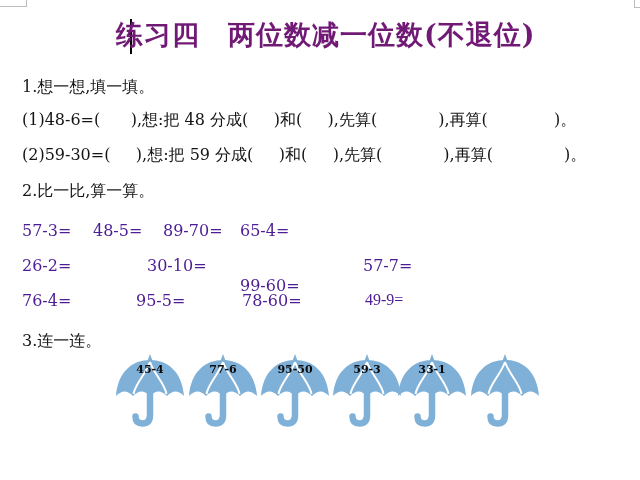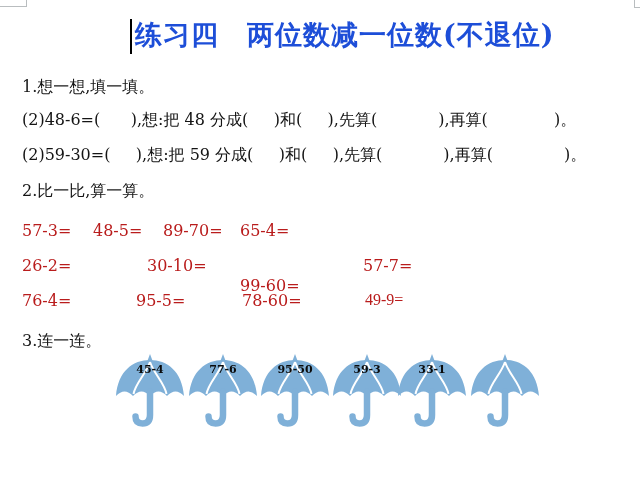--- a/index.html
+++ b/index.html
@@ -9,34 +9,34 @@
     color:#121212;overflow:hidden;
   }
   
   .cm{position:absolute;background:#b9bdbf;}
   .cm-tl-h{left:0;top:6px;width:27px;height:1px;}
   .cm-tl-v{left:26px;top:0;width:1px;height:7px;}
   .cm-tr-v{left:634px;top:0;width:1px;height:8px;}
   .cm-tr-h{left:634px;top:7px;width:6px;height:1px;}
   
   .title{
-    position:absolute;left:135px;top:17px;
+    position:absolute;left:116px;top:17px;
     font-size:27px;font-weight:bold;letter-spacing:1px;
-    white-space:pre;color:#1d4ed8;
+    white-space:pre;color:#701a75;
   }
   .caret{position:absolute;left:130px;top:19px;width:2px;height:35px;background:#000;}
   
   .line{position:absolute;left:22px;font-size:16px;white-space:pre;color:#141414;}
   .l-h1{top:77px;}
   .l-b1{top:110px;}
   .l-b2{top:145px;}
   .l-h2{top:181px;}
   .l-h3{top:331px;}
   
-  .cell{position:absolute;font-size:16px;white-space:pre;color:#b91c1c;}
+  .cell{position:absolute;font-size:16px;white-space:pre;color:#4c1d95;}
   .r1{top:221px;} .r2{top:256px;} .r3{top:291px;}
   .r1.c0{left:22px;} .r1.c1{left:93px;}  .r1.c2{left:163px;} .r1.c3{left:240px;}
   .r2.c0{left:22px;} .r2.c1{left:147px;} .r2.c2{left:240px;margin-top:20px;} .r2.c3{left:363px;text-align:right;}
   .r3.c0{left:22px;} .r3.c1{left:136px;} .r3.c2{left:242px;} .r3.c3{left:365px;font-family:Liberation Serif, serif;}
   
   .umb{position:absolute;top:352px;width:80px;height:80px;}
   .u1{left:110px;} .u2{left:183px;} .u3{left:255px;} .u4{left:327px;} .u5{left:392px;} .u6{left:465px;}
   .umb svg{position:absolute;left:0;top:0;width:80px;height:80px;}
   .ulabel{
     position:absolute;left:0;top:11px;width:80px;text-align:center;
@@ -60,21 +60,21 @@
 
 <div class="cm cm-tl-h"></div>
 <div class="cm cm-tl-v"></div>
 <div class="cm cm-tr-v"></div>
 <div class="cm cm-tr-h"></div>
 
 <div class="caret"></div>
 <div class="title">练习四　两位数减一位数(不退位)</div>
 
 <div class="line l-h1">1.想一想,填一填。</div>
-<div class="line l-b1">(2)48-6=(      ),想:把 48 分成(     )和(     ),先算(            ),再算(             )。</div>
+<div class="line l-b1">(1)48-6=(      ),想:把 48 分成(     )和(     ),先算(            ),再算(             )。</div>
 <div class="line l-b2">(2)59-30=(     ),想:把 59 分成(     )和(     ),先算(            ),再算(              )。</div>
 
 <div class="line l-h2">2.比一比,算一算。</div>
 <span class="cell r1 c0">57-3=</span>
 <span class="cell r1 c1">48-5=</span>
 <span class="cell r1 c2">89-70=</span>
 <span class="cell r1 c3">65-4=</span>
 <span class="cell r2 c0">26-2=</span>
 <span class="cell r2 c1">30-10=</span>
 <span class="cell r2 c2">99-60=</span>

